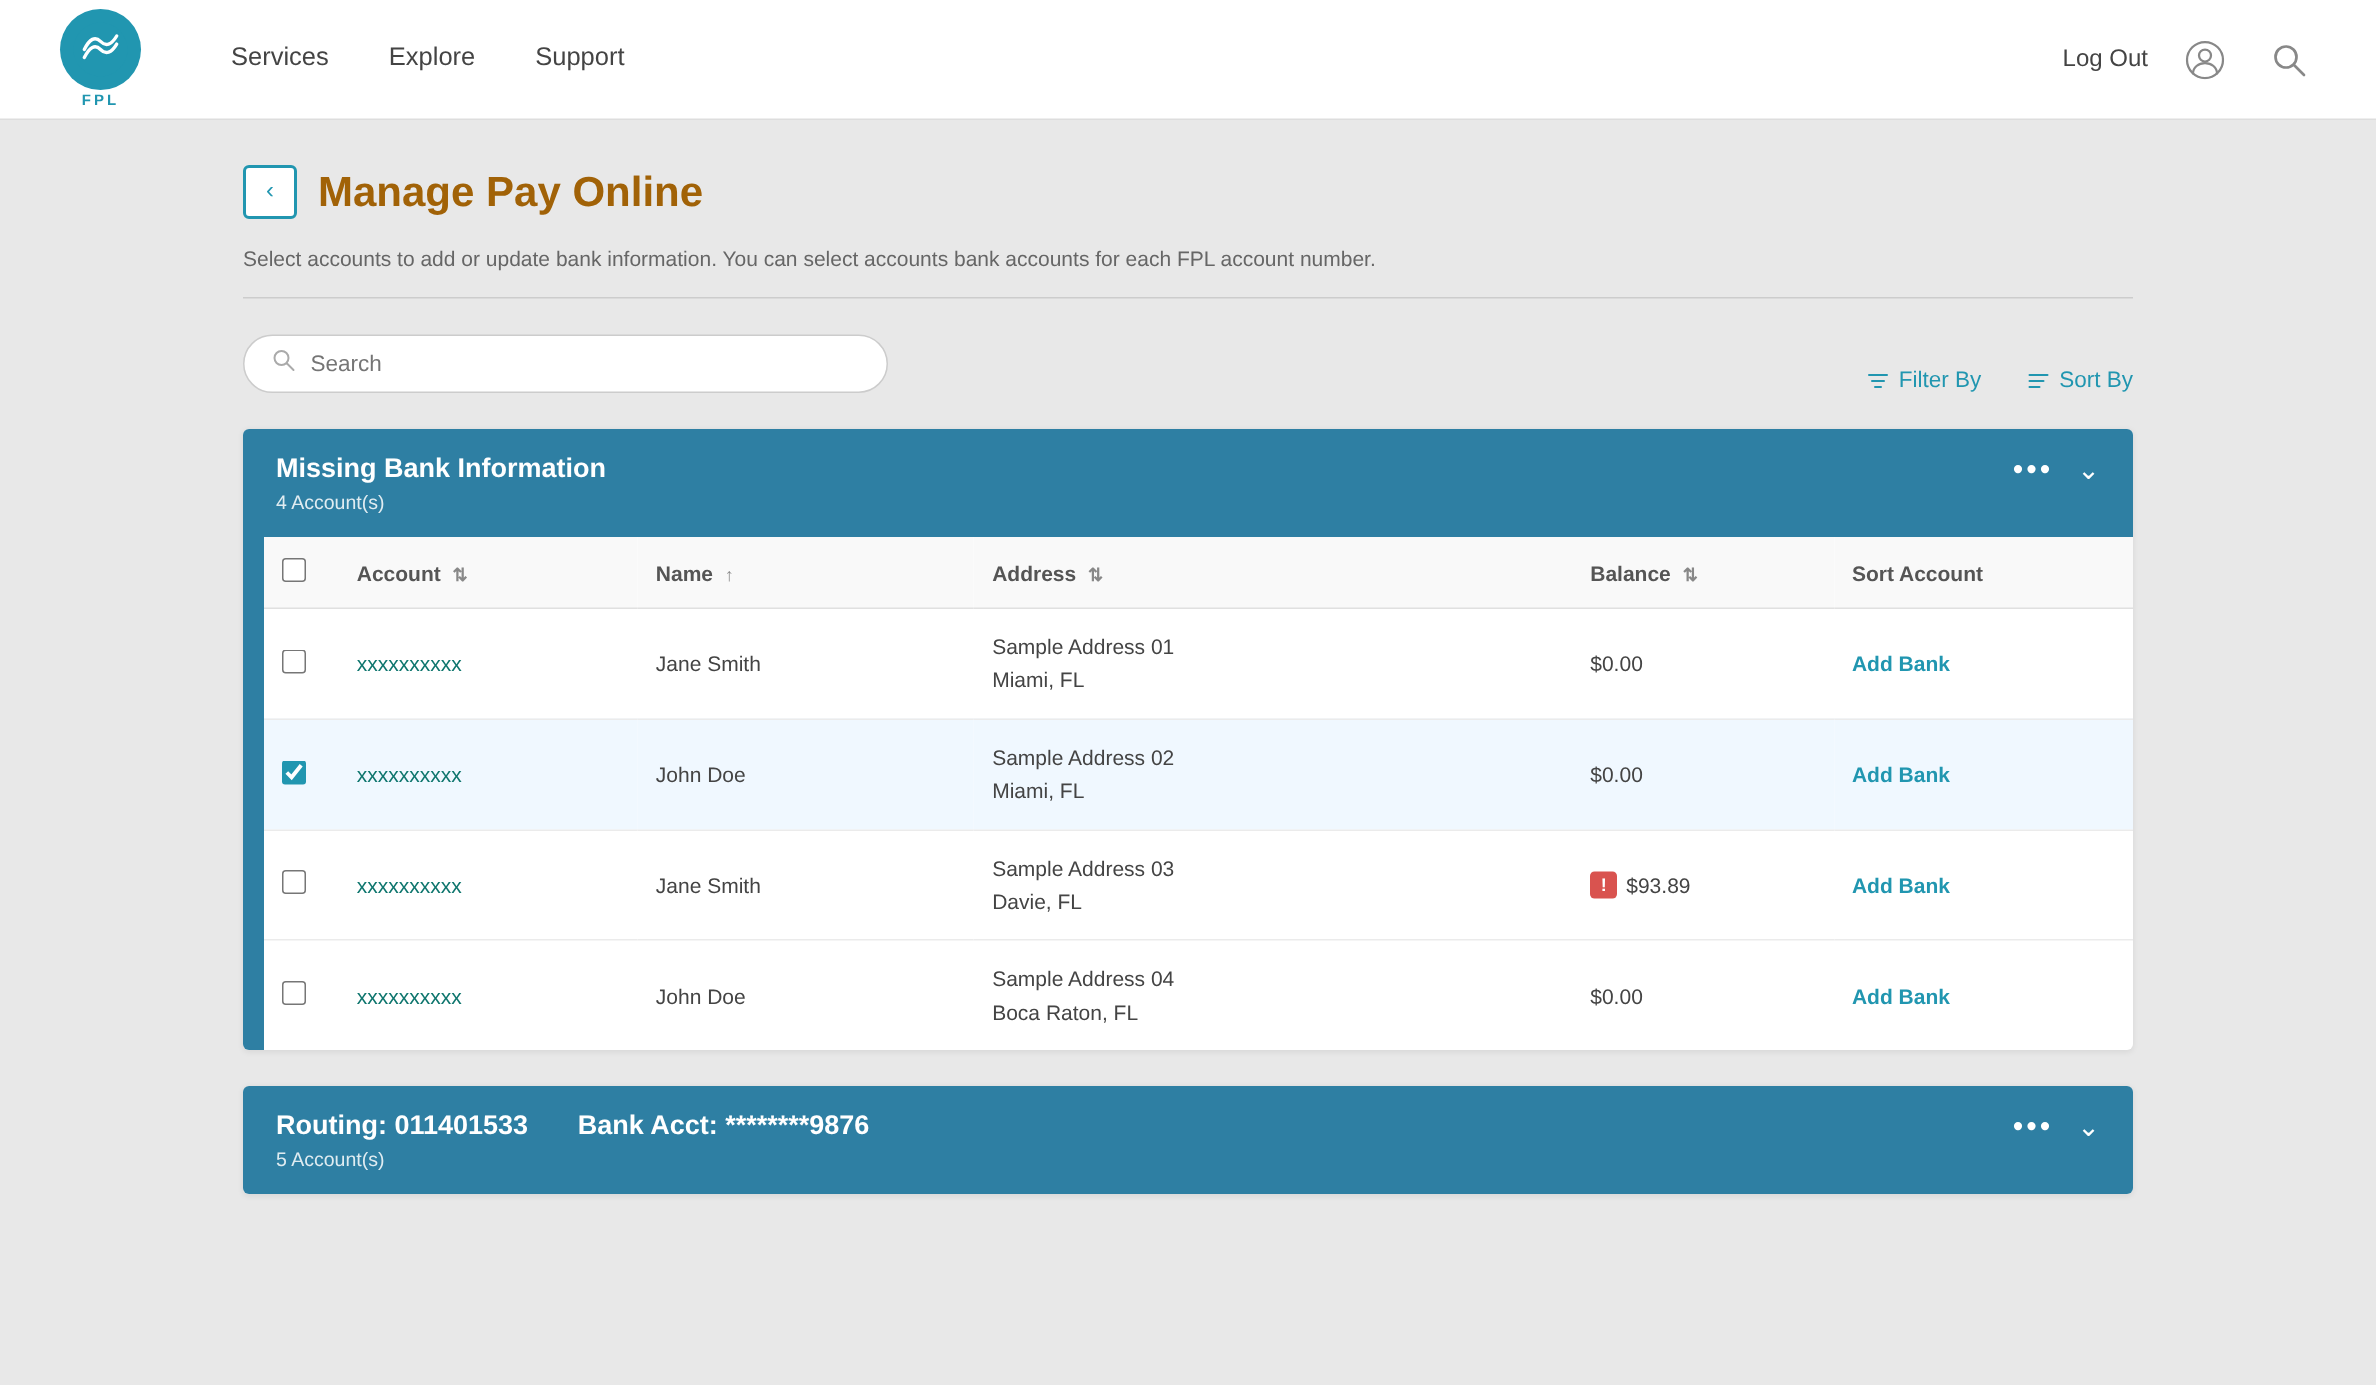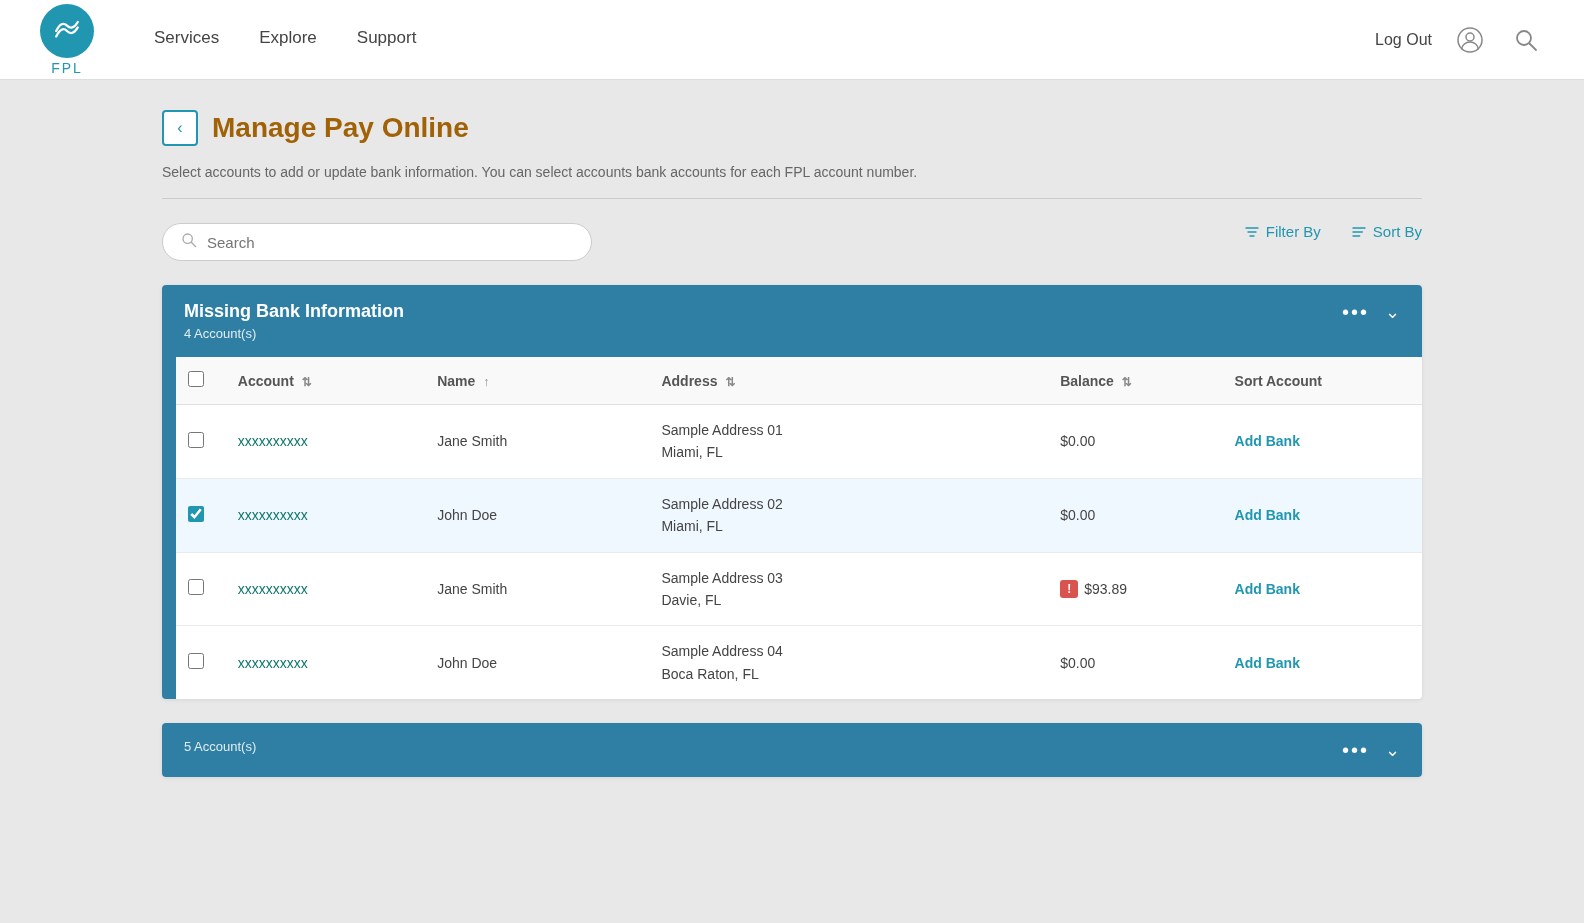--- a/index.html
+++ b/index.html
@@ -119,21 +119,21 @@
       color: #666;
       font-size: 14px;
       margin-bottom: 24px;
       border-bottom: 1px solid #ccc;
       padding-bottom: 18px;
     }
 
     
     .search-controls {
       display: flex;
-      align-items: flex-start;
+      align-items: flex-end;
       gap: 20px;
       margin-bottom: 24px;
     }
     .search-box {
       flex: 0 0 430px;
       display: flex;
       align-items: center;
       background: #fff;
       border: 1px solid #ccc;
       border-radius: 24px;
@@ -336,21 +336,21 @@
 <header class="header">
   <div class="header-logo">
     <div class="logo-inner">
       <div class="logo-circle">
         <svg viewBox="0 0 40 40" fill="none" xmlns="http://www.w3.org/2000/svg">
           <circle cx="20" cy="20" r="20" fill="#2196b0"></circle>
           <path d="M8 20 Q14 8 20 14 Q26 20 32 10" stroke="white" stroke-width="2.5" fill="none" stroke-linecap="round"></path>
           <path d="M8 26 Q14 14 20 20 Q26 26 32 16" stroke="white" stroke-width="2.5" fill="none" stroke-linecap="round"></path>
         </svg>
       </div>
-      <span style="font-size:14px;font-weight:normal;color:#2196b0;letter-spacing:2px;margin-top:2px;">FPL</span>
+      <span style="font-size:10px;font-weight:bold;color:#2196b0;letter-spacing:2px;margin-top:2px;">FPL</span>
     </div>
   </div>
 
   <nav class="header-nav">
     <span class="nav-item">Services</span>
     <span class="nav-item">Explore</span>
     <span class="nav-item">Support</span>
   </nav>
 
   <div class="header-actions">
@@ -529,20 +529,24 @@
     </tr>
             </tbody>
         </table>
       </div>
     </div>
   </div>
 
   <div class="section-card">
     <div class="section-header section-header-routing">
       <div class="section-header-left">
+        <div class="section-title routing-title">
+          <span class="routing-label">Routing: 011401533</span>
+          <span>Bank Acct: ********9876</span>
+        </div>
         <div class="section-subtitle">5 Account(s)</div>
       </div>
       <div class="section-header-right">
         <button class="dots-btn">•••</button>
         <button class="chevron-btn">⌄</button>
       </div>
     </div>
   </div>
 
 </div>

